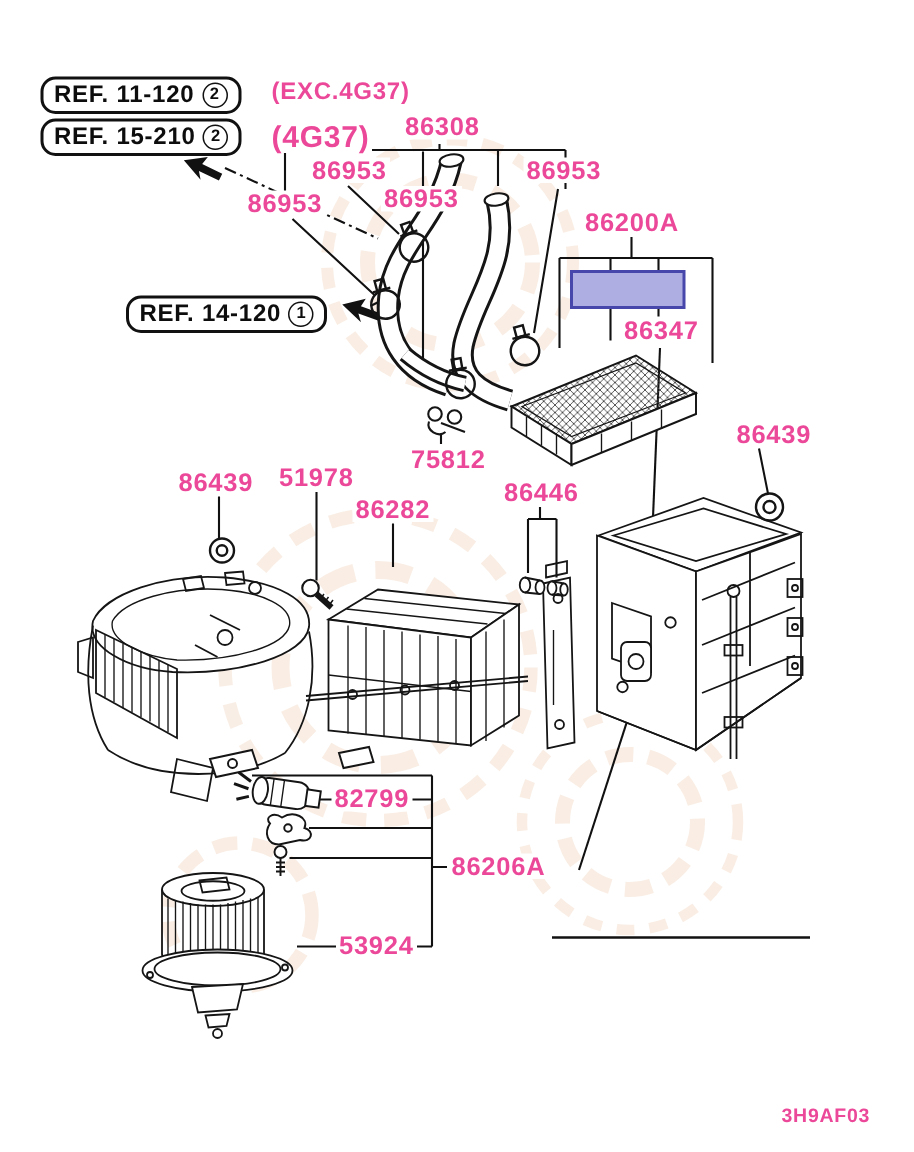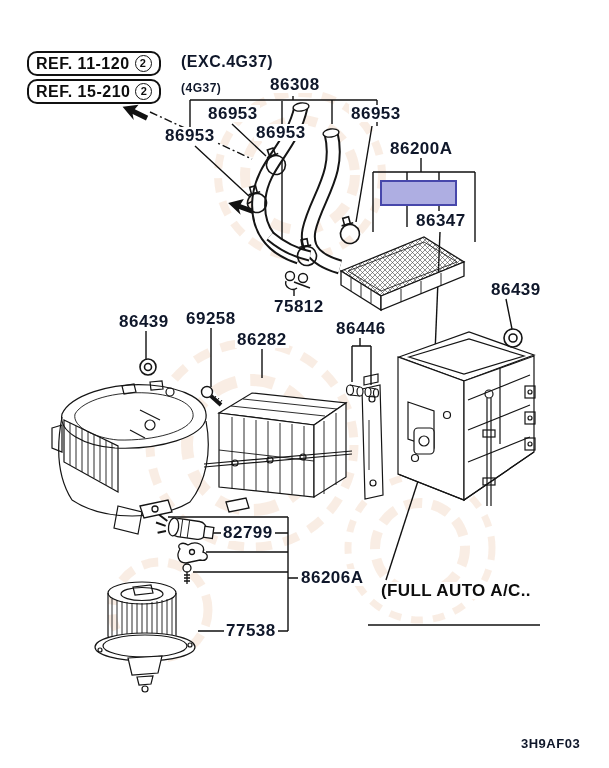--- a/index.html
+++ b/index.html
@@ -1,20 +1,20 @@
 <!DOCTYPE html>
 <html><head>
 <meta charset="utf-8">
 <style>
   html,body{margin:0;padding:0;background:#ffffff;}
   .stage{position:relative;width:609px;height:768px;background:#fff;overflow:hidden;
          font-family:"Liberation Sans","DejaVu Sans",sans-serif;color:#0d0d0d;}
   .art{position:absolute;left:0;top:0;}
   .lbl{position:absolute;font-size:17px;font-weight:700;letter-spacing:.5px;line-height:1;
-       background:#fff;padding:0 2px;white-space:nowrap;color:#0f172a;}
+       background:#fff;padding:0 2px;white-space:nowrap;color:#ec4899;}
   .small{font-size:13px;letter-spacing:.5px;}
   .refbox{position:absolute;display:flex;align-items:center;gap:5px;border:2px solid #111;
           border-radius:10px;padding:2px 7px;background:#fff;font-size:16px;font-weight:700;
           letter-spacing:.5px;line-height:1;}
   .refnum{display:inline-flex;align-items:center;justify-content:center;width:15px;height:15px;
           border:1.6px solid #111;border-radius:50%;font-size:11px;font-weight:700;}
   .note{position:absolute;font-size:17px;font-weight:700;letter-spacing:.4px;line-height:1;
         background:#fff;padding:0 2px;white-space:nowrap;}
 </style>
 </head>
@@ -229,37 +229,40 @@
 <div class="refbox" style="left:27px;top:51px">
   <span>REF. 11-120</span>
   <span class="refnum">2</span>
 </div>
 <div class="lbl" style="left:179px;top:54px;font-size:16px">(EXC.4G37)</div>
 
 <div class="refbox" style="left:27px;top:79px">
   <span>REF. 15-210</span>
   <span class="refnum">2</span>
 </div>
-<div class="lbl" style="left:179px;top:82px;font-size:12px">(4G37)</div>
-
+<div class="lbl" style="left:179px;top:82px;font-size:20px">(4G37)</div>
+
+<div class="refbox" style="left:84px;top:197px">
+  <span>REF. 14-120</span>
+  <span class="refnum">1</span>
+</div>
 
 <div class="lbl" style="left:268px;top:76px">86308</div>
 <div class="lbl" style="left:206px;top:105px">86953</div>
 <div class="lbl" style="left:349px;top:105px">86953</div>
 <div class="lbl" style="left:163px;top:127px">86953</div>
 <div class="lbl" style="left:254px;top:124px">86953</div>
 <div class="lbl" style="left:388px;top:140px">86200A</div>
 <div class="lbl" style="left:414px;top:212px">86347</div>
 <div class="lbl" style="left:272px;top:298px">75812</div>
 <div class="lbl" style="left:117px;top:313px">86439</div>
-<div class="lbl" style="left:184px;top:310px">69258</div>
+<div class="lbl" style="left:184px;top:310px">51978</div>
 <div class="lbl" style="left:235px;top:331px">86282</div>
 <div class="lbl" style="left:334px;top:320px">86446</div>
 <div class="lbl" style="left:489px;top:281px">86439</div>
 <div class="lbl" style="left:221px;top:524px">82799</div>
 <div class="lbl" style="left:299px;top:569px">86206A</div>
-<div class="lbl" style="left:224px;top:622px">77538</div>
-
-<div class="note" style="left:379px;top:582px">(FULL AUTO A/C..</div>
+<div class="lbl" style="left:224px;top:622px">53924</div>
+
 
 <div class="lbl small" style="left:519px;top:737px">3H9AF03</div>
 
 </div>
 
 </body></html>

